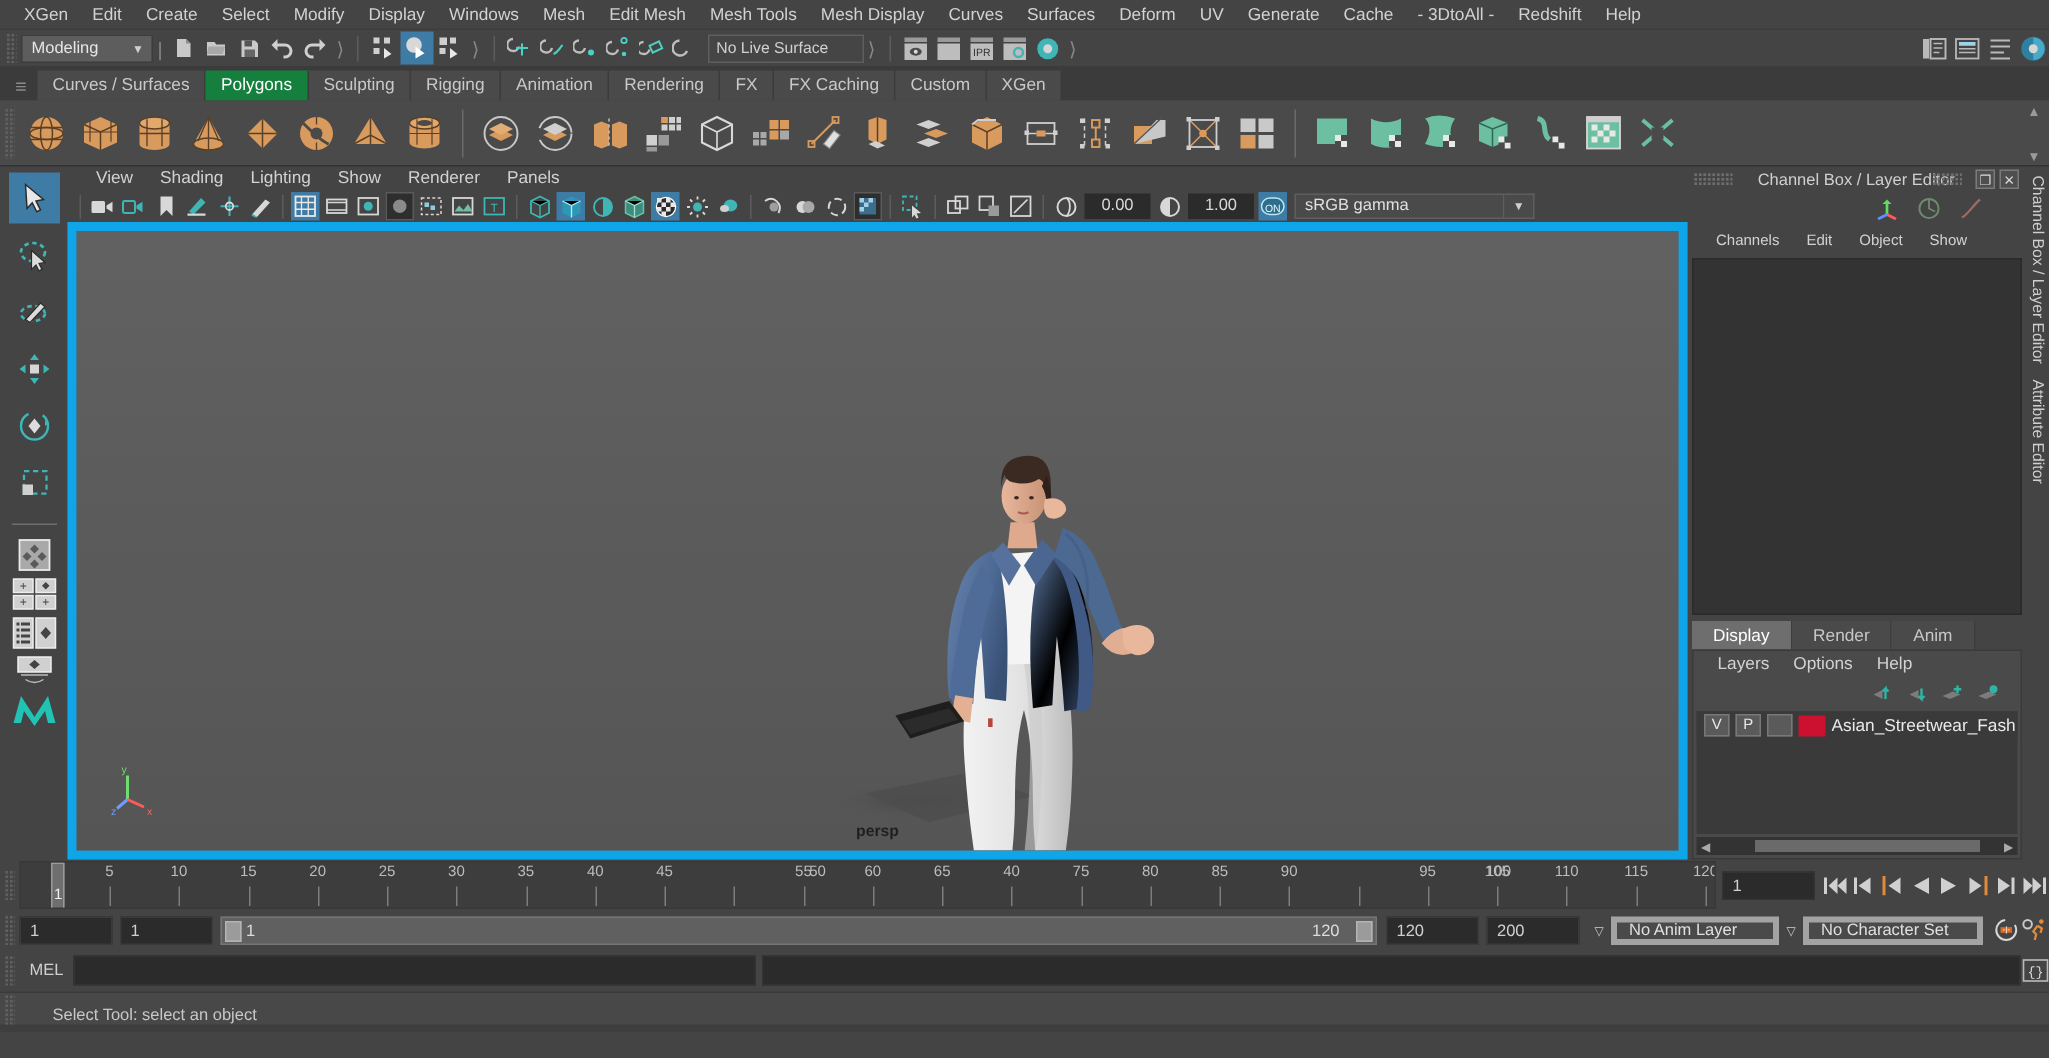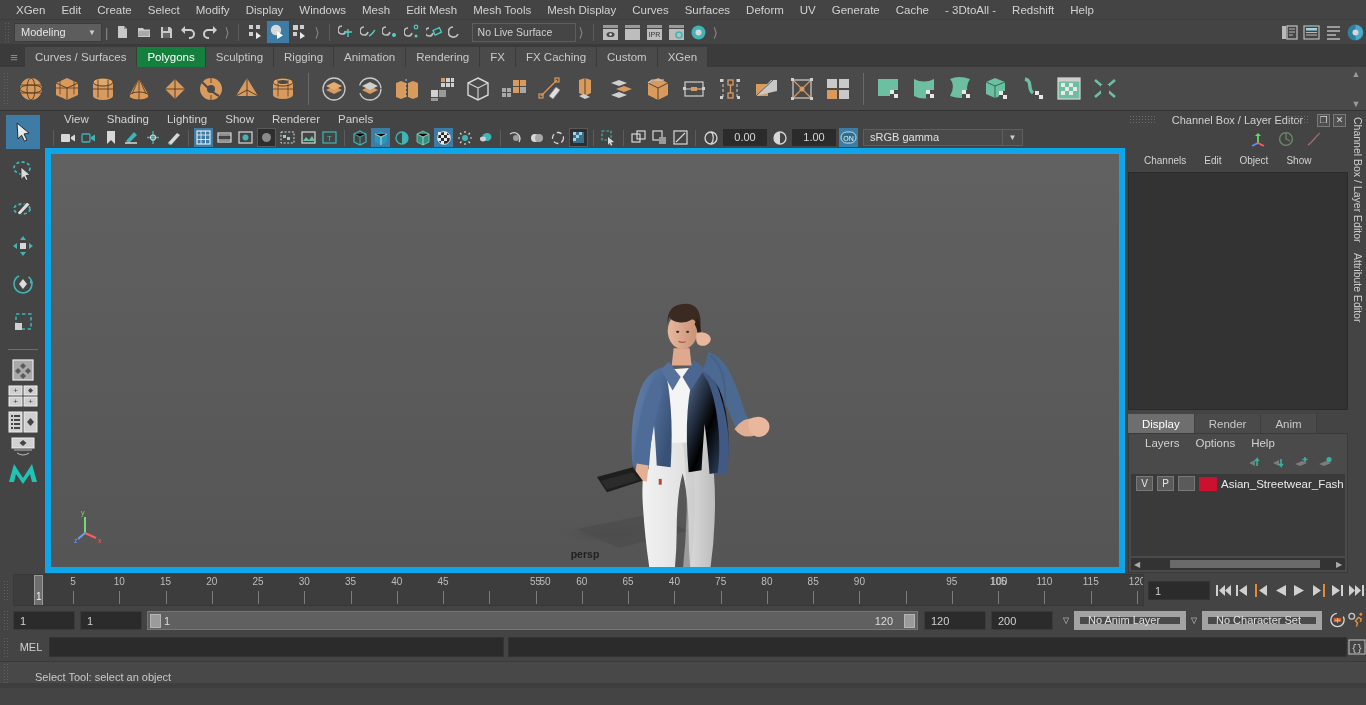--- a/index.html
+++ b/index.html
@@ -230,21 +230,21 @@
   }
   .rangeslider {
     flex: 1 1 auto; height: 19px; background: #606060; border: 1px solid #757575;
     position: relative; margin-right: 6px; min-width: 100px;
   }
   .rs-handle { position: absolute; top: 2px; width: 11px; height: 14px;
                background: #9b9b9b; border: 1px solid #b4b4b4; }
   .rs-lab { position: absolute; top: 2px; font-size: 11px; color: #dcdcdc; line-height:14px;}
   .drop-arrow { width: 16px; text-align: center; font-size: 8px; color: #cfcfcf; }
   .cmbfield {
-    height: 19px; background: #4a4a4a; border: 6px solid #a3a3a3; color: #e0e0e0;
+    height: 19px; background: #4a4a4a; border: 4px solid #a3a3a3; color: #e0e0e0;
     font-size: 11px; line-height: 17px; padding: 0 8px; display: flex; align-items: center;
   }
 
   
   .melbar { height: 28px; background: #444; display: flex; align-items: center;
             padding-left: 3px; }
   .mel-label { width: 36px; text-align: center; font-size: 11px; color: #d0d0d0; }
   .mel-in { height: 20px; background: #2b2b2b; border: 1px solid #333; }
   .statusbar { height: 22px; background: #484848; display: flex; align-items: flex-end;
                padding-left: 3px; border-top: 1px solid #3a3a3a; }

